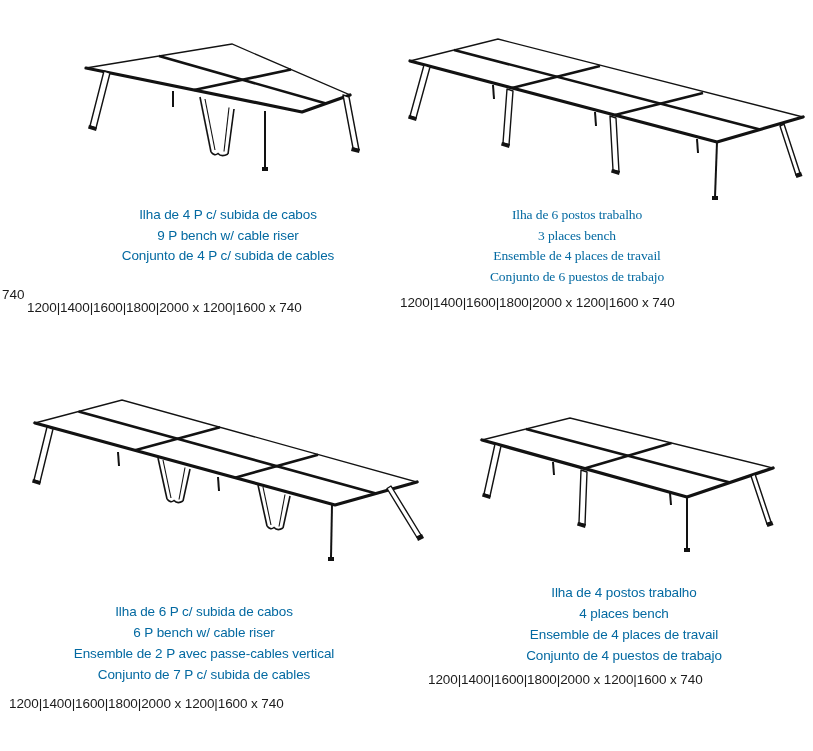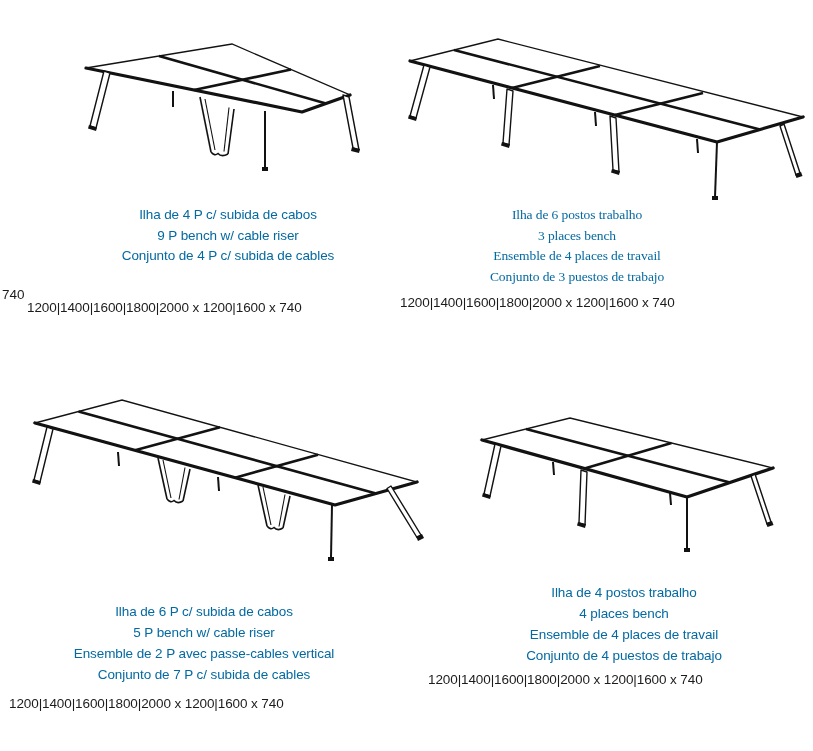--- a/index.html
+++ b/index.html
@@ -163,27 +163,27 @@
     <div>Ilha de 4 P c/ subida de cabos</div>
     <div>9 P bench w/ cable riser</div>
     <div>Conjunto de 4 P c/ subida de cables</div>
   </div>
   <div class="dims" style="left:27px;top:300px;">1200|1400|1600|1800|2000 x 1200|1600 x 740</div>
 
   <div class="caption cap-top" style="left:377px;top:205px;font-family:Liberation Serif, serif;">
     <div>Ilha de 6 postos trabalho</div>
     <div>3 places bench</div>
     <div>Ensemble de 4 places de travail</div>
-    <div>Conjunto de 3 puestos de trabajo</div>
+    <div>Conjunto de 6 puestos de trabajo</div>
   </div>
   <div class="dims" style="left:400px;top:295px;">1200|1400|1600|1800|2000 x 1200|1600 x 740</div>
 
   <div class="caption cap-bottom" style="left:4px;top:601px;">
     <div>Ilha de 6 P c/ subida de cabos</div>
-    <div>5 P bench w/ cable riser</div>
+    <div>6 P bench w/ cable riser</div>
     <div>Ensemble de 2 P avec passe-cables vertical</div>
     <div>Conjunto de 7 P c/ subida de cables</div>
   </div>
   <div class="dims" style="left:9px;top:696px;">1200|1400|1600|1800|2000 x 1200|1600 x 740</div>
 
   <div class="caption cap-bottom" style="left:424px;top:582px;">
     <div>Ilha de 4 postos trabalho</div>
     <div>4 places bench</div>
     <div>Ensemble de 4 places de travail</div>
     <div>Conjunto de 4 puestos de trabajo</div>

